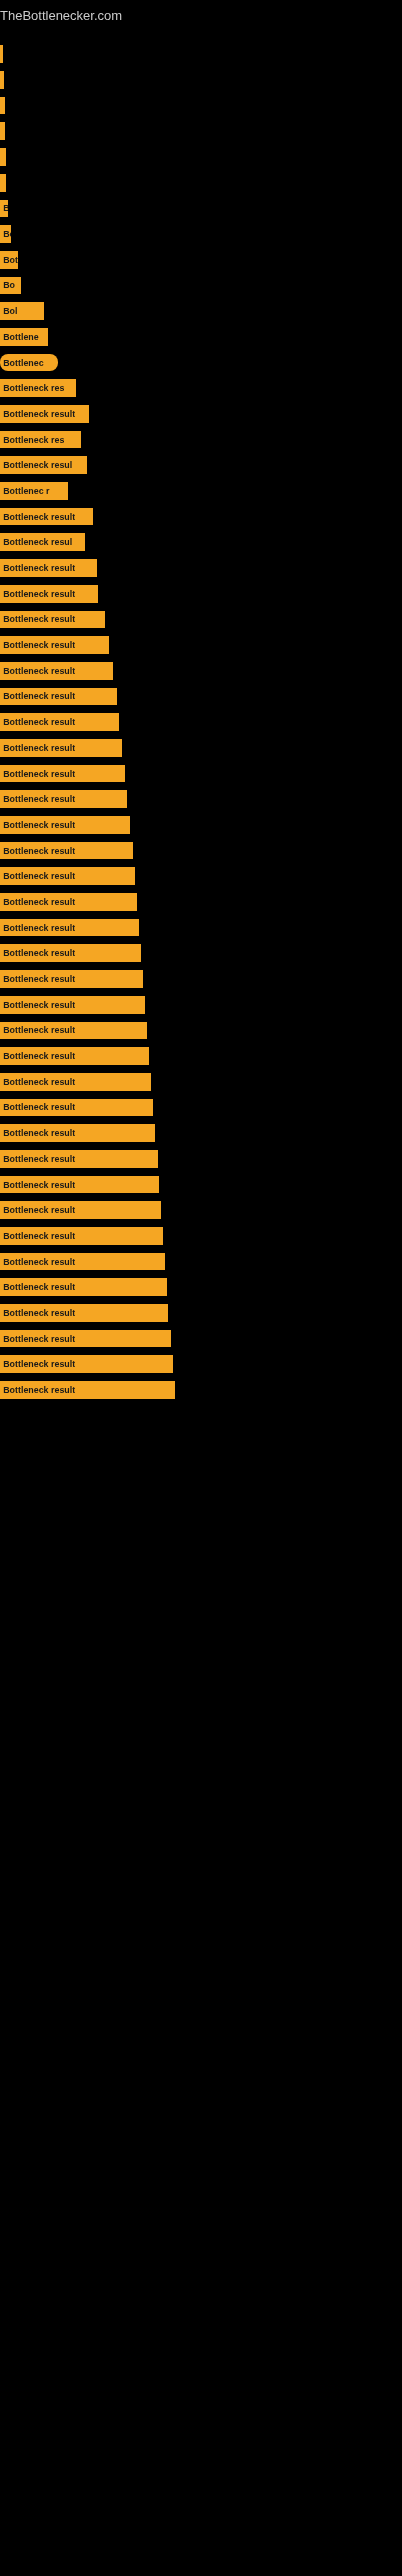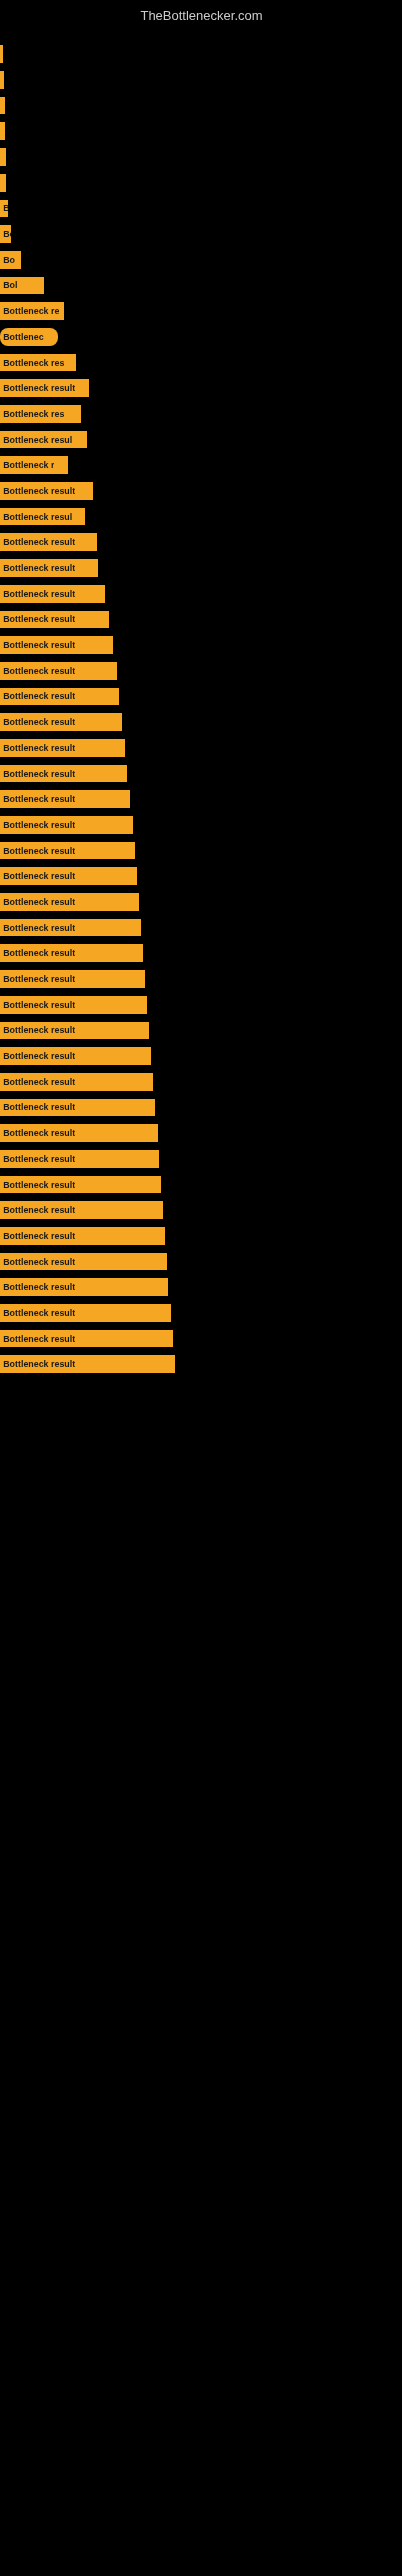--- a/index.html
+++ b/index.html
@@ -10,21 +10,21 @@
     body {
       background-color: #000000;
       width: 403px;
       min-height: 2576px;
       font-family: Arial, sans-serif;
       position: relative;
     }
     .site-title {
       color: #cccccc;
       font-size: 13px;
-      text-align: center;
+      text-align: left;
       padding: 8px 0 4px 0;
       font-weight: normal;
     }
     .bars-container {
       padding: 16px 0 0 0;
       display: flex;
       flex-direction: column;
       gap: 0px;
     }
     .bar-row {
@@ -89,32 +89,37 @@
       <div class="bar" style="width: 8px;">
         <span class="bar-label">B</span>
       </div>
     </div>
     <div class="bar-row">
       <div class="bar" style="width: 11.3px;">
         <span class="bar-label">Bo</span>
       </div>
     </div>
     <div class="bar-row">
+      <div class="bar" style="width: 17.7px;">
+        <span class="bar-label">Bot</span>
+      </div>
+    </div>
+    <div class="bar-row">
       <div class="bar" style="width: 21px;">
         <span class="bar-label">Bo</span>
       </div>
     </div>
     <div class="bar-row">
       <div class="bar" style="width: 44px;">
         <span class="bar-label">Bol</span>
       </div>
     </div>
     <div class="bar-row">
-      <div class="bar" style="width: 64px;">
-        <span class="bar-label">Bottleneck re</span>
+      <div class="bar" style="width: 48px;">
+        <span class="bar-label">Bottlene</span>
       </div>
     </div>
     <div class="bar-row">
       <div class="bar" style="width: 58px; border-radius: 8px;">
         <span class="bar-label">Bottlenec</span>
       </div>
     </div>
     <div class="bar-row">
       <div class="bar" style="width: 76px;">
         <span class="bar-label">Bottleneck res</span>
@@ -130,21 +135,21 @@
         <span class="bar-label">Bottleneck res</span>
       </div>
     </div>
     <div class="bar-row">
       <div class="bar" style="width: 87px;">
         <span class="bar-label">Bottleneck resul</span>
       </div>
     </div>
     <div class="bar-row">
       <div class="bar" style="width: 68px;">
-        <span class="bar-label">Bottleneck r</span>
+        <span class="bar-label">Bottlenec r</span>
       </div>
     </div>
     <div class="bar-row">
       <div class="bar" style="width: 93px;">
         <span class="bar-label">Bottleneck result</span>
       </div>
     </div>
     <div class="bar-row">
       <div class="bar" style="width: 85px;">
         <span class="bar-label">Bottleneck resul</span>

